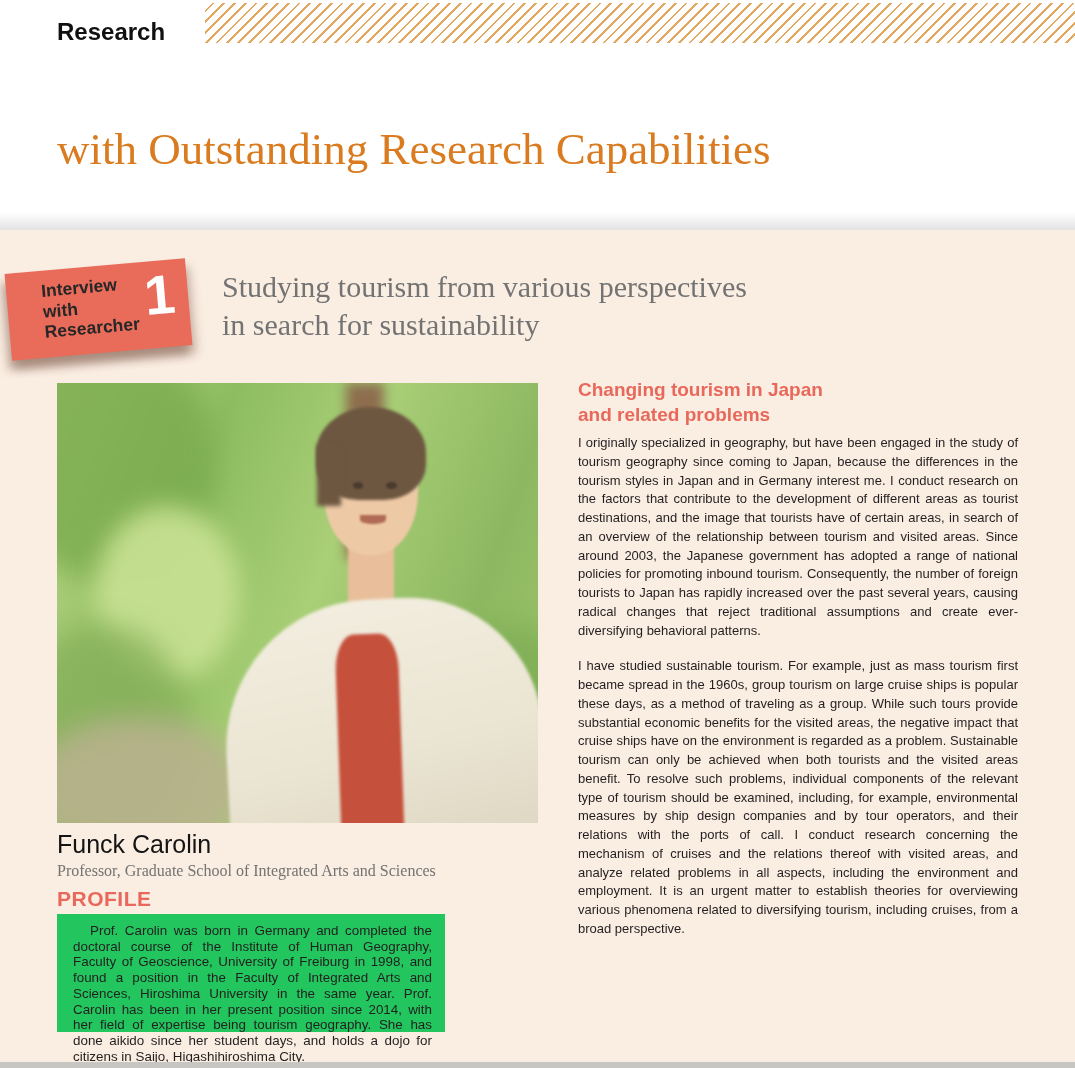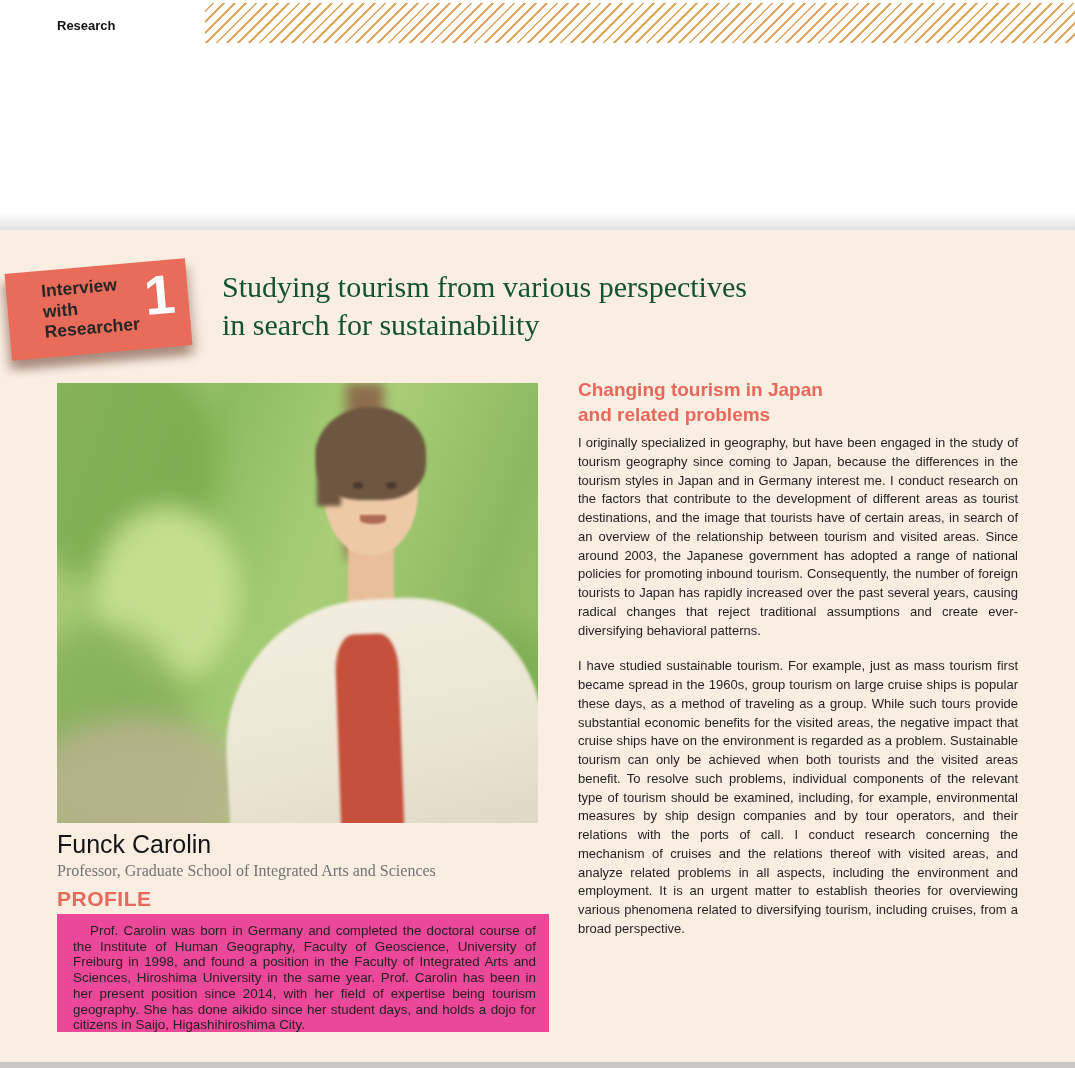--- a/index.html
+++ b/index.html
@@ -1,20 +1,20 @@
 <!DOCTYPE html>
 <html><head>
 <meta charset="utf-8">
 <style>
   html,body{margin:0;padding:0;background:#ffffff;}
   .page{position:relative;width:1075px;height:1068px;background:#ffffff;overflow:hidden;
         font-family:"Liberation Sans",sans-serif;-webkit-font-smoothing:antialiased;}
 
   
-  .kicker{position:absolute;left:57px;top:18px;font-size:13px;font-weight:bold;color:#101010;}
+  .kicker{position:absolute;left:57px;top:18px;font-size:24px;font-weight:bold;color:#101010;}
   .stripes{position:absolute;left:205px;top:3px;width:870px;height:40px;
            background:repeating-linear-gradient(-45deg,
              rgba(255,255,255,0) 0px, rgba(255,255,255,0) 5.6px,
              #e3a75f 5.6px, #e3a75f 7.6px);}
   .title{position:absolute;left:57px;top:93px;font-family:"Liberation Serif",serif;
          font-weight:normal;font-size:45px;line-height:53px;color:#d97b1e;letter-spacing:0;}
   .title span{display:block;}
   .header-shadow{position:absolute;left:0;top:212px;width:1075px;height:18px;
          background:linear-gradient(to bottom,rgba(0,0,0,0) 0%,rgba(0,0,0,0.11) 100%);}
 
@@ -25,21 +25,21 @@
   .ribbon{position:absolute;left:8px;top:36px;width:181px;height:87px;background:#e96b5a;
           transform:rotate(-5deg);transform-origin:50% 50%;
           box-shadow:-4px 9px 10px rgba(118,80,62,0.45), 4px 9px 10px rgba(118,80,62,0.30);}
   .ribbon-text{position:absolute;left:35px;top:10px;font-size:17.5px;font-weight:bold;
           color:#272727;line-height:20.5px;}
   .ribbon-text span{display:block;}
   .ribbon-number{position:absolute;right:13px;top:2px;font-size:55px;font-weight:bold;color:#ffffff;}
 
   
   .lede{position:absolute;left:222px;top:38px;margin:0;font-family:"Liberation Serif",serif;
-        font-weight:normal;font-size:30px;line-height:38px;color:#14532d;}
+        font-weight:normal;font-size:30px;line-height:38px;color:#737373;}
   .lede span{display:block;}
 
   
   .photo{position:absolute;left:57px;top:153px;width:481px;height:440px;overflow:hidden;
          background:linear-gradient(110deg,#bcd788 0%,#8dbc60 28%,#a9cf77 52%,#8db861 78%,#9fc46c 100%);}
   .photo .blob{position:absolute;border-radius:50%;}
   .ph-foliage1{left:-12%;top:-10%;width:45%;height:55%;background:#79aa4c;filter:blur(14px);opacity:.8;}
   .ph-foliage2{left:8%;top:28%;width:30%;height:40%;background:#c9e294;filter:blur(12px);opacity:.9;}
   .ph-foliage3{left:70%;top:55%;width:45%;height:45%;background:#7fae55;filter:blur(14px);opacity:.85;}
   .ph-foliage4{left:-8%;top:55%;width:35%;height:45%;background:#86b05a;filter:blur(14px);opacity:.8;}
@@ -65,21 +65,21 @@
   .ph-eye.l{left:61.5%;top:22.5%;} .ph-eye.r{left:68.5%;top:22.5%;}
   .ph-mouth{position:absolute;left:63%;top:30%;width:5.5%;height:2%;background:#b06a55;
          border-radius:0 0 50% 50%;filter:blur(1.2px);}
 
   .name{position:absolute;left:57px;top:600px;font-family:Liberation Sans, sans-serif;
         font-size:25px;color:#141414;}
   .role{position:absolute;left:57px;top:632px;font-family:"Liberation Serif",serif;
         font-size:16px;color:#737373;}
   .profile-label{position:absolute;left:57px;top:657px;font-size:21px;font-weight:bold;
         color:#e8695b;letter-spacing:0.5px;}
-  .profile-box{position:absolute;left:57px;top:684px;width:492px;height:118px;background:#ec4899;
+  .profile-box{position:absolute;left:57px;top:684px;width:388px;height:118px;background:#22c55e;
         box-sizing:border-box;}
   .profile-box p{margin:9px 13px 0 16px;font-size:13.4px;line-height:15.7px;text-align:justify;
         text-indent:17px;color:#221f1f;}
 
   
   .right{position:absolute;left:578px;top:147px;width:440px;}
   .right article{margin:0 0 17px 0;}
   .right h3{margin:0;font-size:19px;line-height:25px;font-weight:bold;color:#e8695b;}
   .right h3 span{display:block;}
   .right p{margin:7px 0 0 0;font-size:13px;line-height:18.75px;text-align:justify;color:#231f20;}
@@ -87,20 +87,21 @@
   .bottom-bar{position:absolute;left:0;top:1062px;width:1075px;height:6px;background:#c8c6c3;}
 </style>
 </head>
 <body>
 
 <div class="page">
 
   <div class="kicker">Research</div>
   <div class="stripes"></div>
   <h1 class="title">
+      <span>with Outstanding Research Capabilities</span>
     </h1>
   <div class="header-shadow"></div>
 
   <section class="content">
 
     <div class="ribbon">
       <div class="ribbon-text">
           <span>Interview</span>
           <span>with</span>
           <span>Researcher</span>

